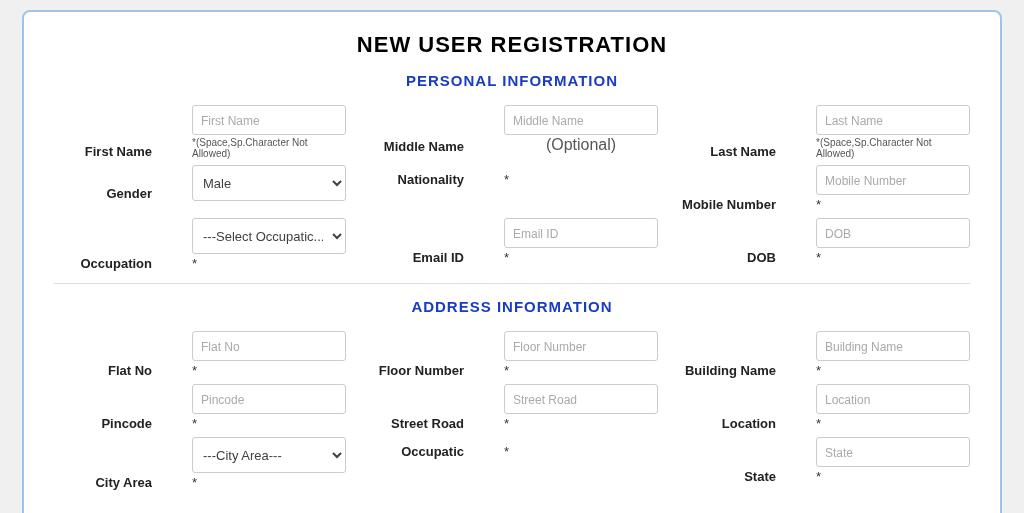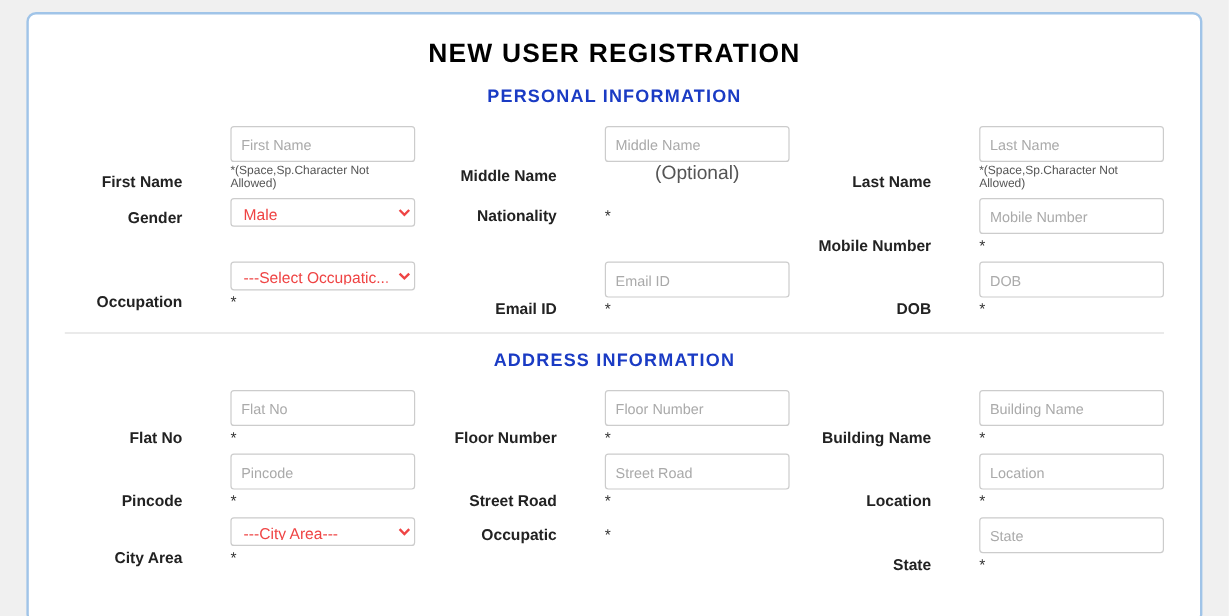--- a/index.html
+++ b/index.html
@@ -75,23 +75,23 @@
     }
     .form-input::placeholder {
       color: #aaa;
       font-size: 12px;
     }
     .form-select {
       border: 1px solid #ccc;
       border-radius: 3px;
       padding: 4px 6px;
       font-size: 13px;
-      color: #ef4444;
+      color: #404040;
       width: 100%;
-      height: 24px;
+      height: 36px;
       outline: none;
       background: #fff;
     }
     .hint-text {
       font-size: 10px;
       color: #555;
       margin-top: 2px;
     }
     .required-star {
       font-size: 13px;

